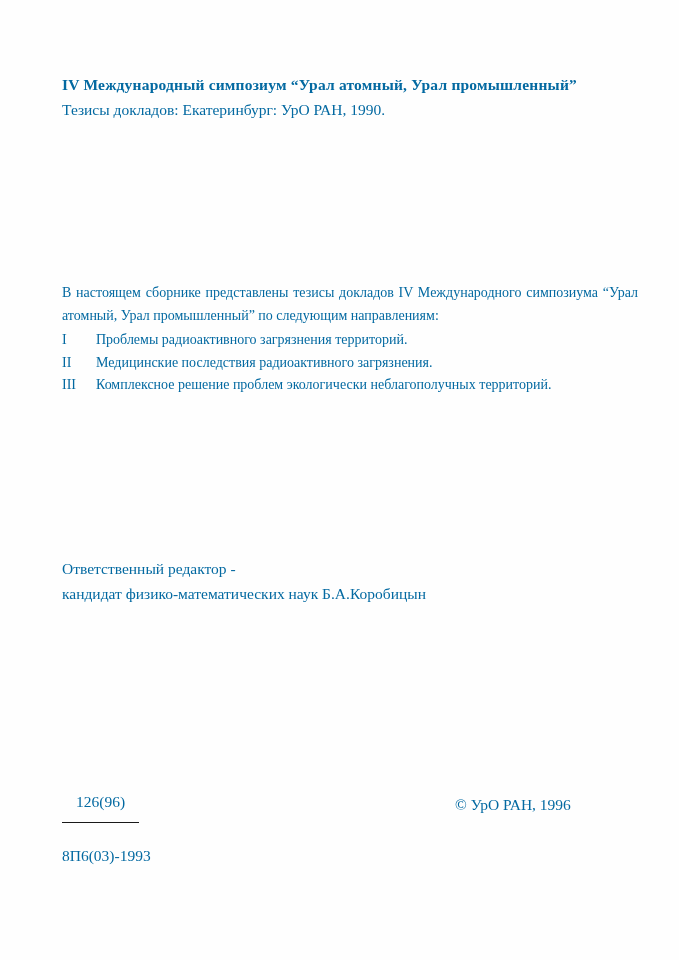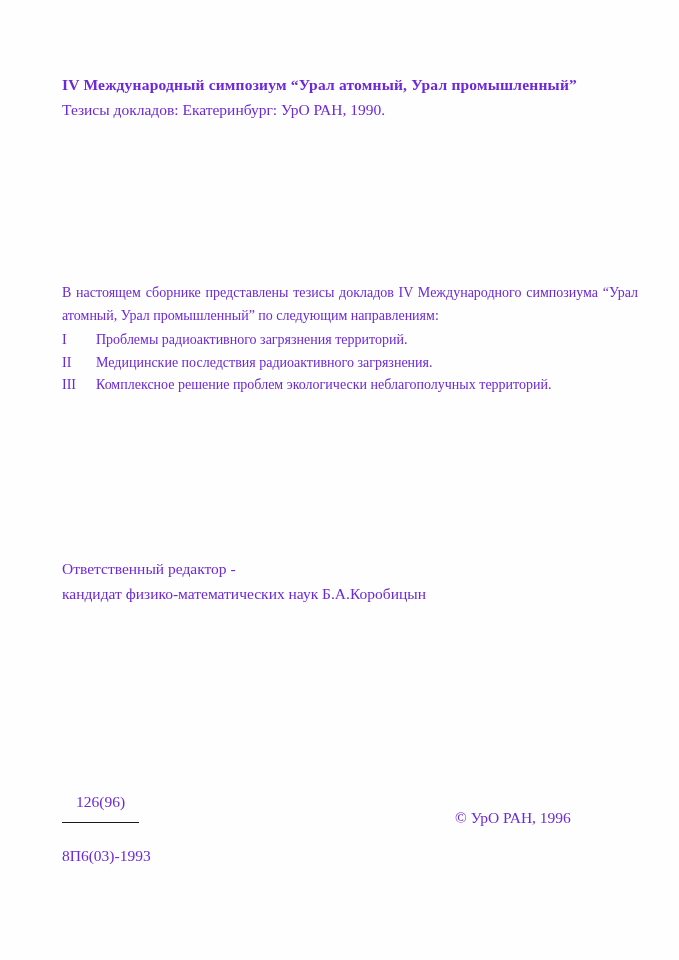--- a/index.html
+++ b/index.html
@@ -6,21 +6,21 @@
     margin: 0;
     padding: 0;
     background: #ffffff;
   }
   .page {
     position: relative;
     width: 679px;
     height: 960px;
     background: #fefefe;
     font-family: "Liberation Serif", "DejaVu Serif", serif;
-    color: #6d28d9;
+    color: #0369a1;
     overflow: hidden;
   }
   .header-block {
     position: absolute;
     top: 72px;
     left: 62px;
     right: 50px;
     font-size: 15.5px;
     line-height: 25px;
   }
@@ -82,21 +82,21 @@
     padding: 0 14px 8px 14px;
     border-bottom: 1.5px solid #1a1a1a;
   }
   .bbk-code {
     display: block;
     margin-top: 20px;
   }
   .footer-right {
     position: absolute;
     left: 393px;
-    top: 16px;
+    top: 3px;
   }
 </style>
 </head>
 <body>
 
 <div class="page">
 
   <div class="header-block">
     <div class="header-line1">IV Международный симпозиум “Урал атомный, Урал промышленный”</div>
     <div class="header-line2">Тезисы докладов: Екатеринбург: УрО РАН, 1990.</div>

